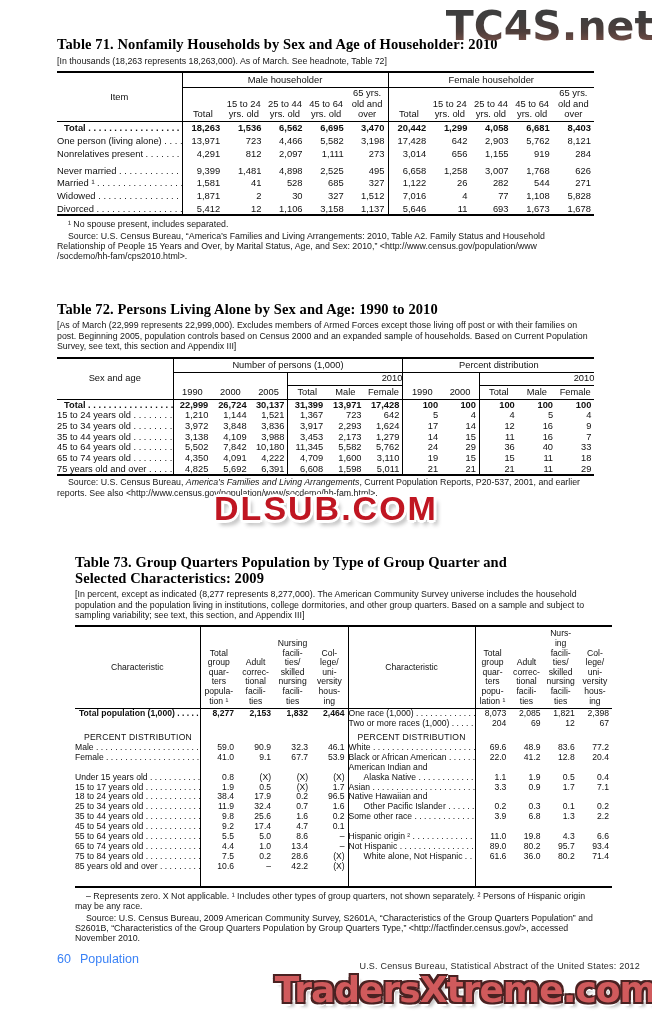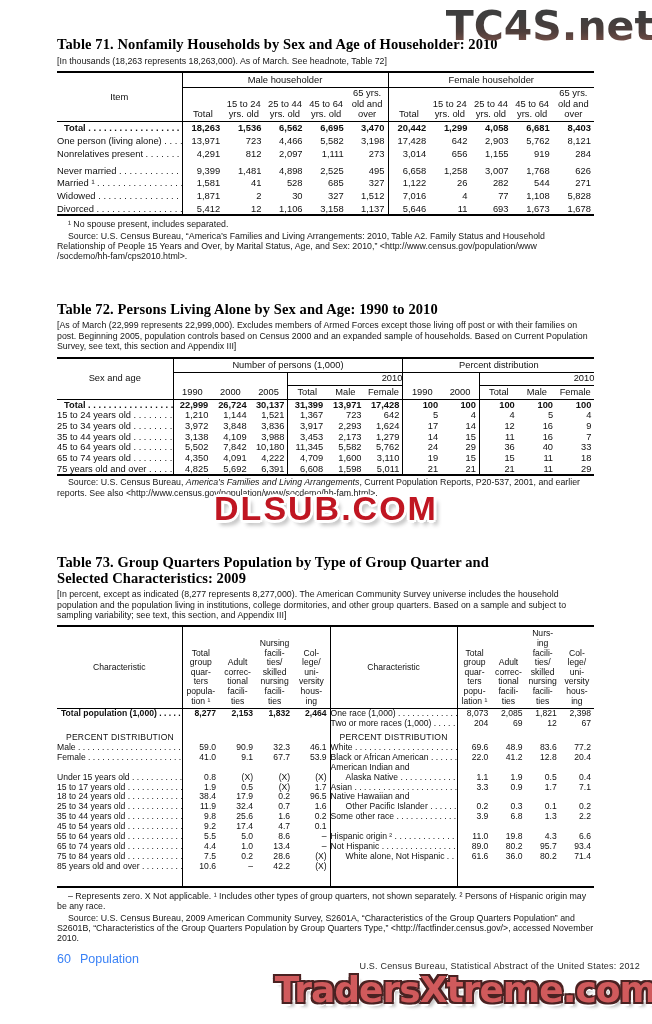--- a/index.html
+++ b/index.html
@@ -53,21 +53,21 @@
   .t73 td.lbl.bld{padding-left:4px;font-weight:bold;}
   .t73 td.num.bld{font-weight:bold;}
   .t73 td.sect{padding-left:9px;letter-spacing:.2px;}
   .t73 td.ind2{padding-left:15px;}
   .t73 .divL{border-left:1px solid #000;}
   .t73 tbody tr:last-child td{padding-bottom:14px;}
   .t73 tr.gap td{padding-top:4px;}
 
   .sect71{margin-bottom:0;}
   .sect72{margin-top:40px;}
-  .sect73{margin-top:57px;}
+  .sect73{margin-top:57px;margin-left:18px;}
 
   
   .pagefoot{position:absolute;left:57px;top:952px;font-size:12.5px;color:#3b82f6;}
   .pagefoot .pgnum{margin-right:9px;}
   .pgsrc{position:absolute;top:961px;right:12px;font-size:9px;color:#2a2a2a;letter-spacing:.2px;}
 
   
   .wm{position:absolute;z-index:9;font-weight:bold;pointer-events:none;}
   .wm-top{top:2px;right:-2px;font-family:"DejaVu Sans","Liberation Sans",sans-serif;font-size:41px;
     letter-spacing:0;color:#4a4a4a;}

